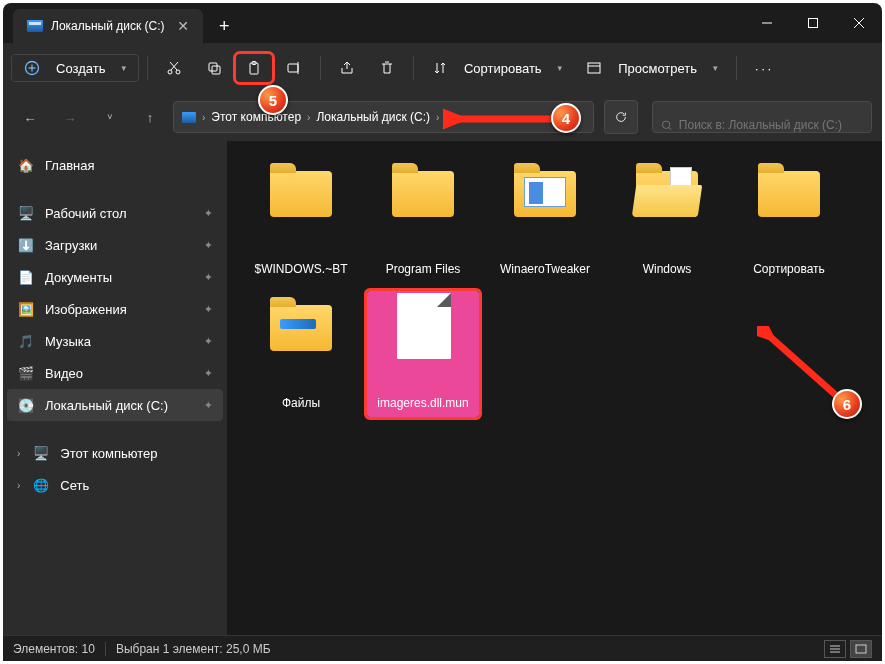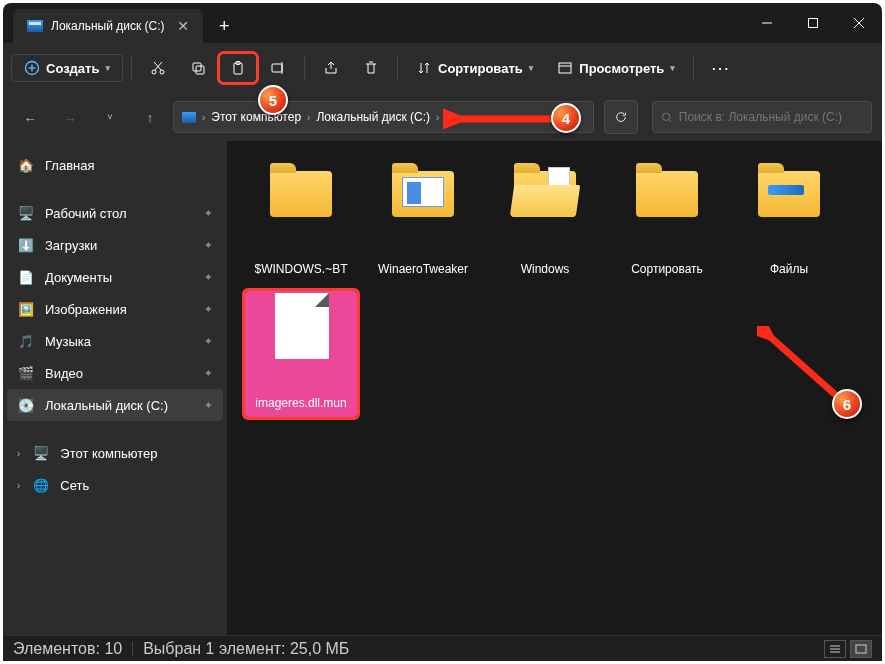--- a/index.html
+++ b/index.html
@@ -12,35 +12,35 @@
 .tab .disk-icon { width: 16px; height: 12px; background: linear-gradient(#3a9cff, #1e5c9d); border-radius: 1px; position: relative; }
 .tab .disk-icon::before { content:""; position:absolute; top:2px; left:2px; right:2px; height:3px; background:#cde5ff; }
 .tab-title { font-size: 12px; color: #fff; flex: 1; }
 .tab-close { color: #bbb; font-size: 14px; cursor: pointer; }
 .new-tab { color: #fff; font-size: 18px; margin-left: 16px; margin-top: 6px; cursor: pointer; }
 .win-controls { margin-left: auto; display: flex; }
 .win-btn { width: 46px; height: 40px; display: flex; align-items: center; justify-content: center; color: #fff; cursor: pointer; }
 
 
 .toolbar { display: flex; align-items: center; height: 50px; background: #2c2c2c; padding: 0 8px; gap: 4px; position: relative; }
-.tbtn { display: flex; align-items: center; gap: 6px; padding: 6px 10px; border-radius: 4px; color: #fff; cursor: pointer; position: relative; font-weight: bold; }
+.tbtn { display: flex; align-items: center; gap: 16px; padding: 6px 10px; border-radius: 4px; color: #fff; cursor: pointer; position: relative; }
 .create-btn { border: 1px solid #444; padding: 5px 12px; }
 .create-btn svg, .tbtn svg { width: 16px; height: 16px; }
 .tsep { width: 1px; height: 24px; background: #444; margin: 0 4px; }
 .paste-highlight { outline: 3px solid #ff3b30; border-radius: 4px; }
 
 
 .addrrow { display: flex; align-items: center; height: 48px; background: #2c2c2c; padding: 0 10px; gap: 6px; position: relative; }
 .navbtn { width: 34px; height: 34px; display: flex; align-items: center; justify-content: center; color: #ccc; border-radius: 4px; cursor: pointer; }
 .navbtn.disabled { color: #666; }
 .breadcrumb { flex: 1; display: flex; align-items: center; background: #383838; border: 1px solid #4a4a4a; border-radius: 4px; height: 32px; padding: 0 8px; gap: 6px; color: #fff; }
 .bc-seg { cursor: pointer; font-size: 12px; }
 .bc-chev { color: #aaa; font-size: 10px; }
 .refresh-btn { width: 34px; height: 34px; display: flex; align-items: center; justify-content: center; background: #383838; border: 1px solid #4a4a4a; border-radius: 4px; cursor: pointer; margin-left: 4px; }
-.search { display: flex; align-items: center; background: #383838; border: 1px solid #4a4a4a; border-radius: 4px; height: 32px; width: 220px; padding: 0 8px; margin-left: 8px; color: #888; gap: 6px; }
+.search { display: flex; align-items: flex-end; background: #383838; border: 1px solid #4a4a4a; border-radius: 4px; height: 32px; width: 220px; padding: 0 8px; margin-left: 8px; color: #888; gap: 6px; }
 .search input { background: transparent; border: none; outline: none; color: #ccc; font-size: 12px; width: 100%; }
 
 
 .body { flex: 1; display: flex; background: #191919; overflow: hidden; }
 .sidebar { width: 224px; background: #2c2c2c; padding: 8px 4px; overflow-y: auto; }
 .side-item { display: flex; align-items: center; gap: 10px; padding: 7px 10px; border-radius: 4px; color: #fff; font-size: 13px; cursor: pointer; position: relative; }
 .side-item.active { background: #3d3d3d; }
 .side-item .ico { width: 18px; height: 18px; display: flex; align-items: center; justify-content: center; }
 .side-pin { margin-left: auto; color: #888; font-size: 11px; }
 .side-spacer { height: 16px; }
@@ -56,21 +56,21 @@
 .folder.open::after { content:""; position:absolute; bottom:0; left:-2px; width:66px; height:32px; background: linear-gradient(#ffe38a,#f5c547); border-radius: 2px 2px 4px 4px; transform: skewX(-8deg); }
 .folder .doc { position:absolute; top:-4px; right:6px; width:22px; height:28px; background:#fff; border:1px solid #ccc; }
 .folder .twk { position:absolute; top:6px; left:10px; width:42px; height:30px; background:#fff; border:1px solid #6aa0e0; }
 .folder .twk::after { content:""; position:absolute; top:4px; left:4px; width:14px; height:22px; background:#4a8de0; }
 .folder .blue-stripe { position:absolute; top:14px; left:10px; width:36px; height:10px; background: linear-gradient(90deg,#3a9cff,#1e6bb8); border-radius:2px; }
 .file-icon { width: 54px; height: 66px; background: #fff; position: absolute; left: 10px; top: -4px; border-radius: 1px; }
 .file-icon::before { content:""; position:absolute; top:0; right:0; width:14px; height:14px; background: linear-gradient(135deg, transparent 48%, #5a5a5a 52%); }
 .item-label { color: #fff; font-size: 12px; text-align: center; line-height: 1.25; word-break: break-word; max-width: 108px; }
 
 
-.status { display: flex; align-items: center; height: 26px; background: #1f1f1f; border-top: 1px solid #333; padding: 0 10px; color: #ccc; font-size: 16px; gap: 10px; }
+.status { display: flex; align-items: center; height: 26px; background: #1f1f1f; border-top: 1px solid #333; padding: 0 10px; color: #ccc; font-size: 12px; gap: 10px; }
 .status-sep { width: 1px; height: 14px; background: #444; }
 .view-toggle { margin-left: auto; display: flex; gap: 4px; }
 .vt { width: 22px; height: 18px; border: 1px solid #555; display: flex; align-items: center; justify-content: center; cursor: pointer; }
 .vt.active { background: #444; }
 
 
 .badge { position: absolute; width: 30px; height: 30px; border-radius: 50%; background: radial-gradient(circle at 30% 30%, #ff9a4a, #e63b1e 60%, #b02010); color: #fff; font-weight: bold; display: flex; align-items: center; justify-content: center; border: 2px solid #fff; box-shadow: 0 2px 4px rgba(0,0,0,.5); font-size: 15px; z-index: 50; pointer-events: none; }
 .arrow { position: absolute; z-index: 45; pointer-events: none; }
 </style>
 </head>
@@ -279,20 +279,26 @@
     <div class="content">
       <div class="grid" id="grid">
           <div class="item">
             <div class="item-icon">
               <div class="folder"></div>
             </div>
             <div class="item-label">$WINDOWS.~BT</div>
           </div>
           <div class="item">
             <div class="item-icon">
+              <div class="folder"></div>
+            </div>
+            <div class="item-label">Program Files</div>
+          </div>
+          <div class="item">
+            <div class="item-icon">
               <div class="folder">
                 <div class="twk"></div>
               </div>
             </div>
             <div class="item-label">WinaeroTweaker</div>
           </div>
           <div class="item">
             <div class="item-icon">
               <div class="folder open">
                 <div class="doc"></div>

